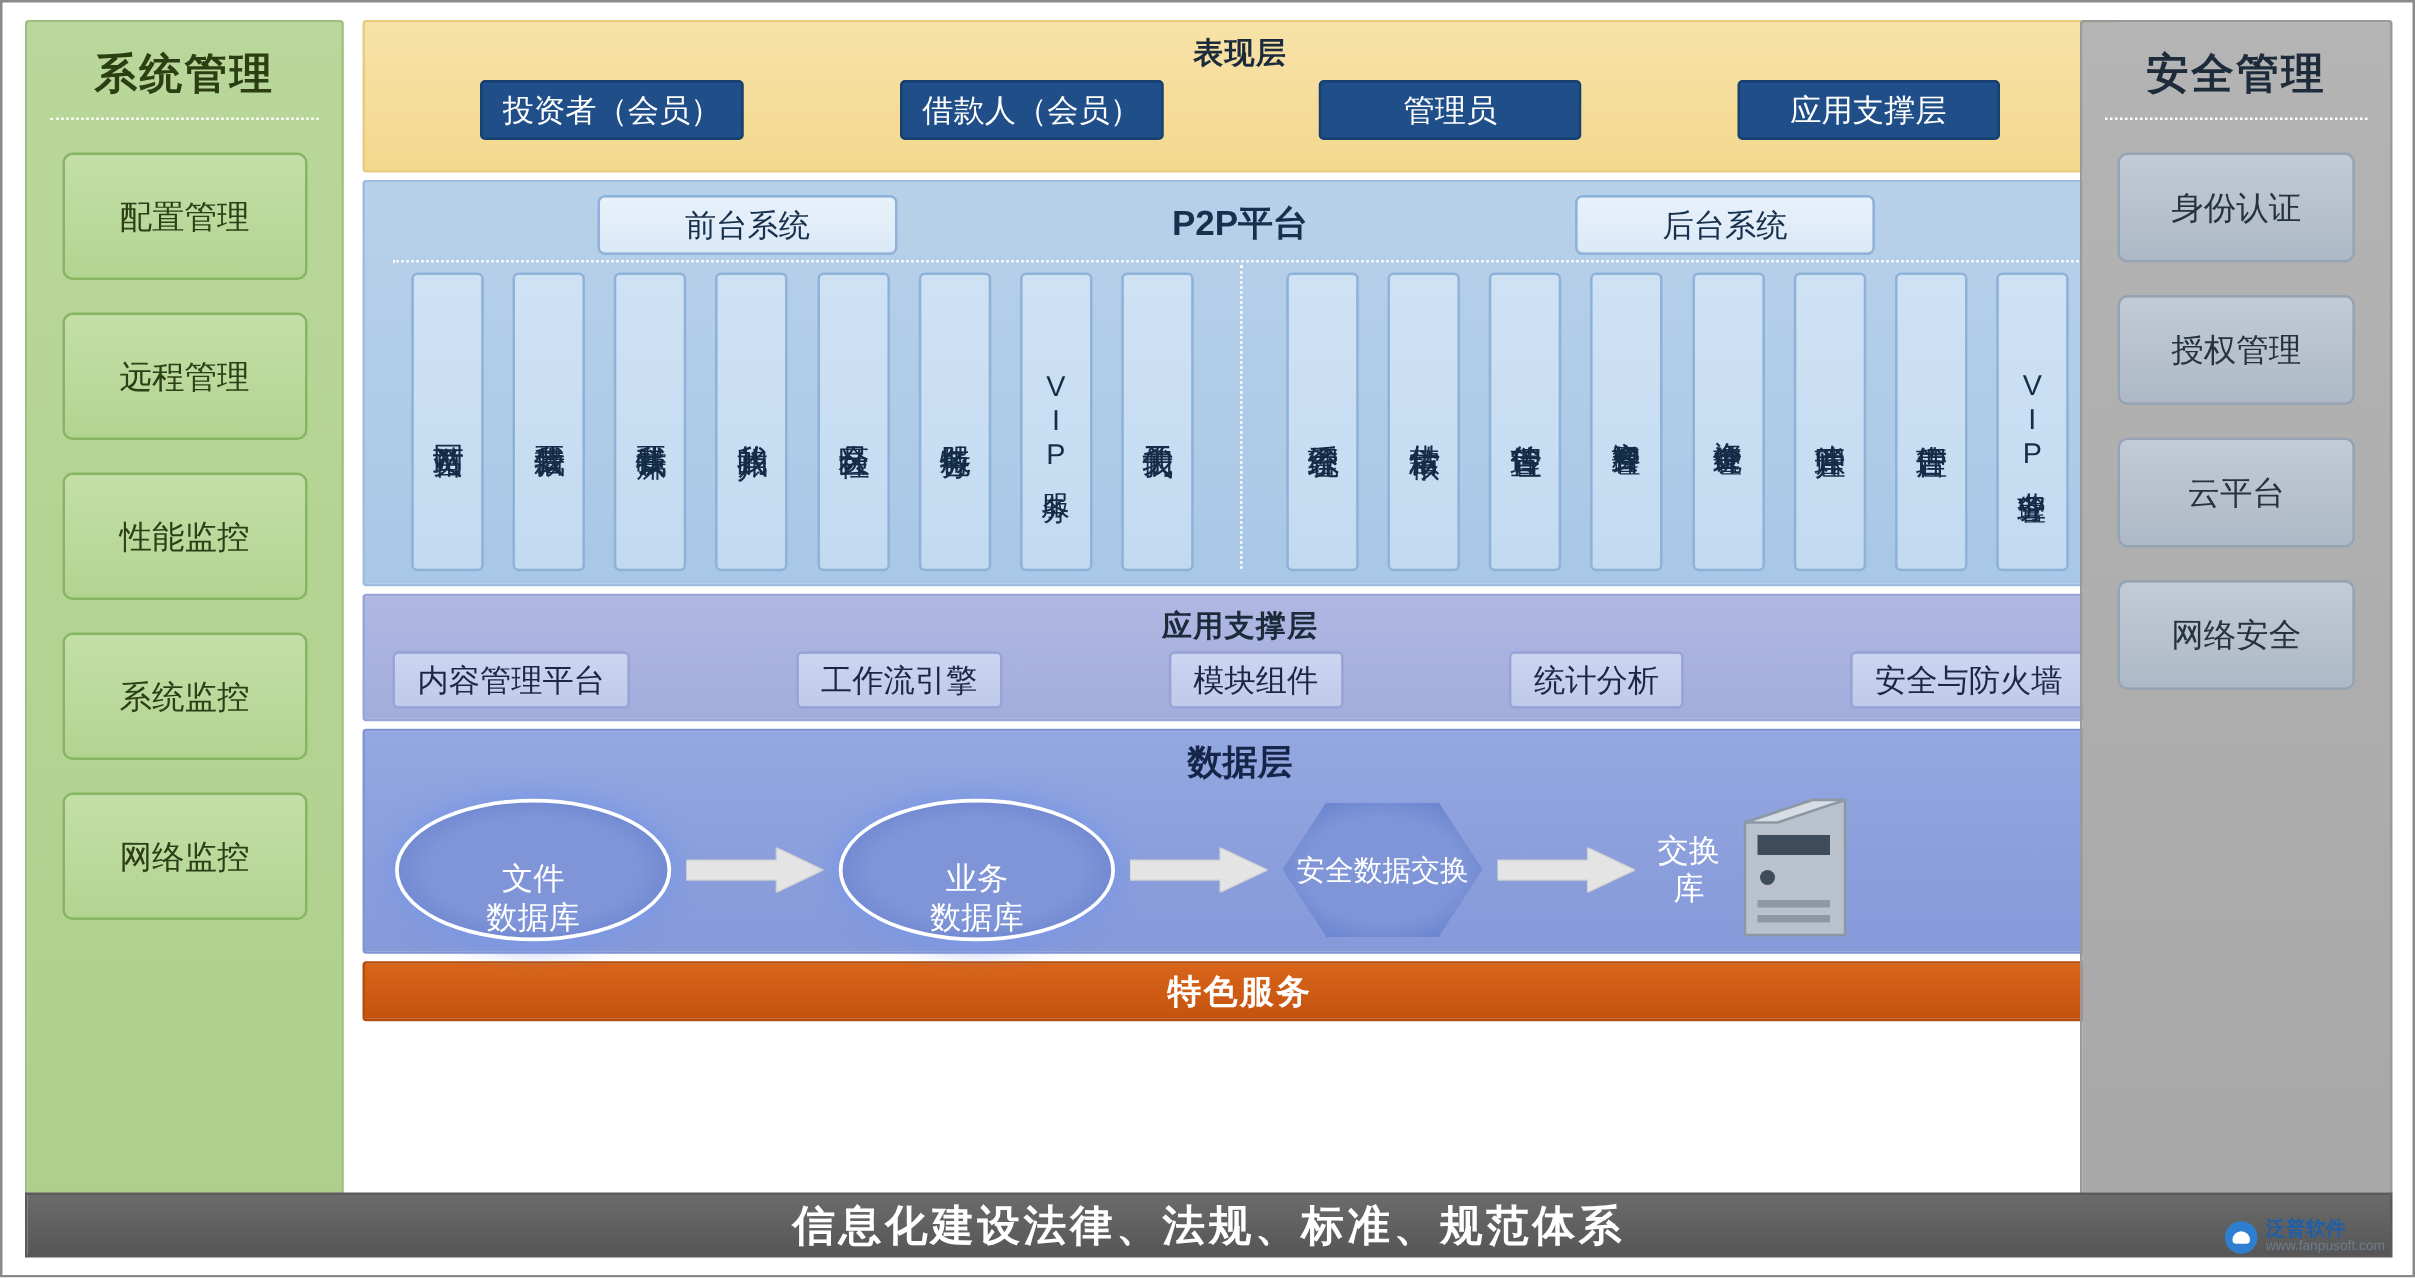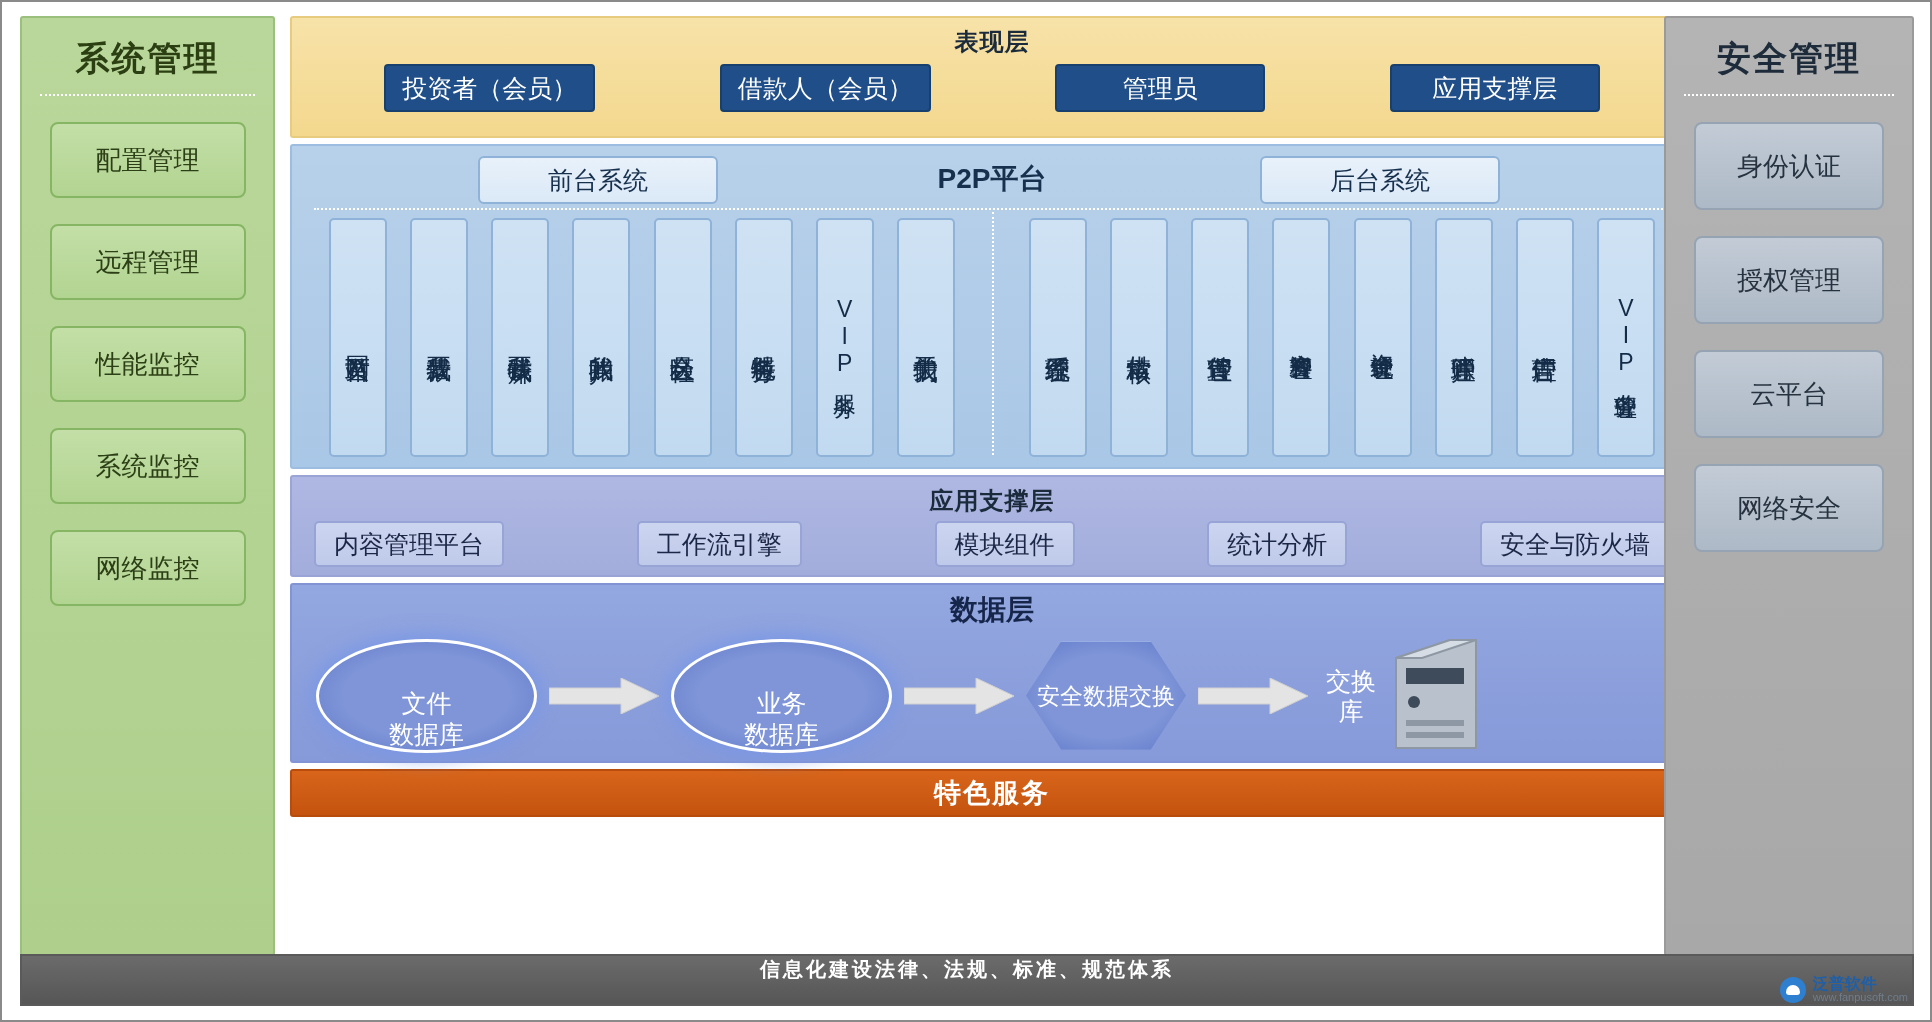--- a/index.html
+++ b/index.html
@@ -42,21 +42,21 @@
     margin-top: 18px;
     letter-spacing: 2px;
   }
   .left-col .title-rule {
     width: 215px;
     margin: 12px auto 0 auto;
     border-top: 2px dotted #ffffff;
   }
   .left-col .item {
     width: 196px;
-    height: 76px;
+    height: 102px;
     margin: 26px auto 0 auto;
     background: linear-gradient(to bottom, #c3dfa7, #b2d491);
     border: 2px solid #86b663;
     border-radius: 8px;
     display: flex;
     align-items: center;
     justify-content: center;
     font-size: 26px;
     color: #2c3f16;
     box-sizing: border-box;
@@ -363,24 +363,24 @@
   .bottom-bar {
     position: absolute;
     left: 18px;
     right: 16px;
     bottom: 14px;
     height: 52px;
     background: linear-gradient(to bottom, #6b6b6b, #565656);
     border: 2px solid #5a5a5a;
     box-sizing: border-box;
     color: #ffffff;
-    font-size: 20px;
+    font-size: 34px;
     font-weight: bold;
     display: flex;
-    align-items: flex-start;
+    align-items: flex-end;
     justify-content: center;
     letter-spacing: 3px;
   }
   .watermark {
     position: absolute;
     right: 22px;
     bottom: 16px;
     display: flex;
     align-items: center;
     gap: 7px;

